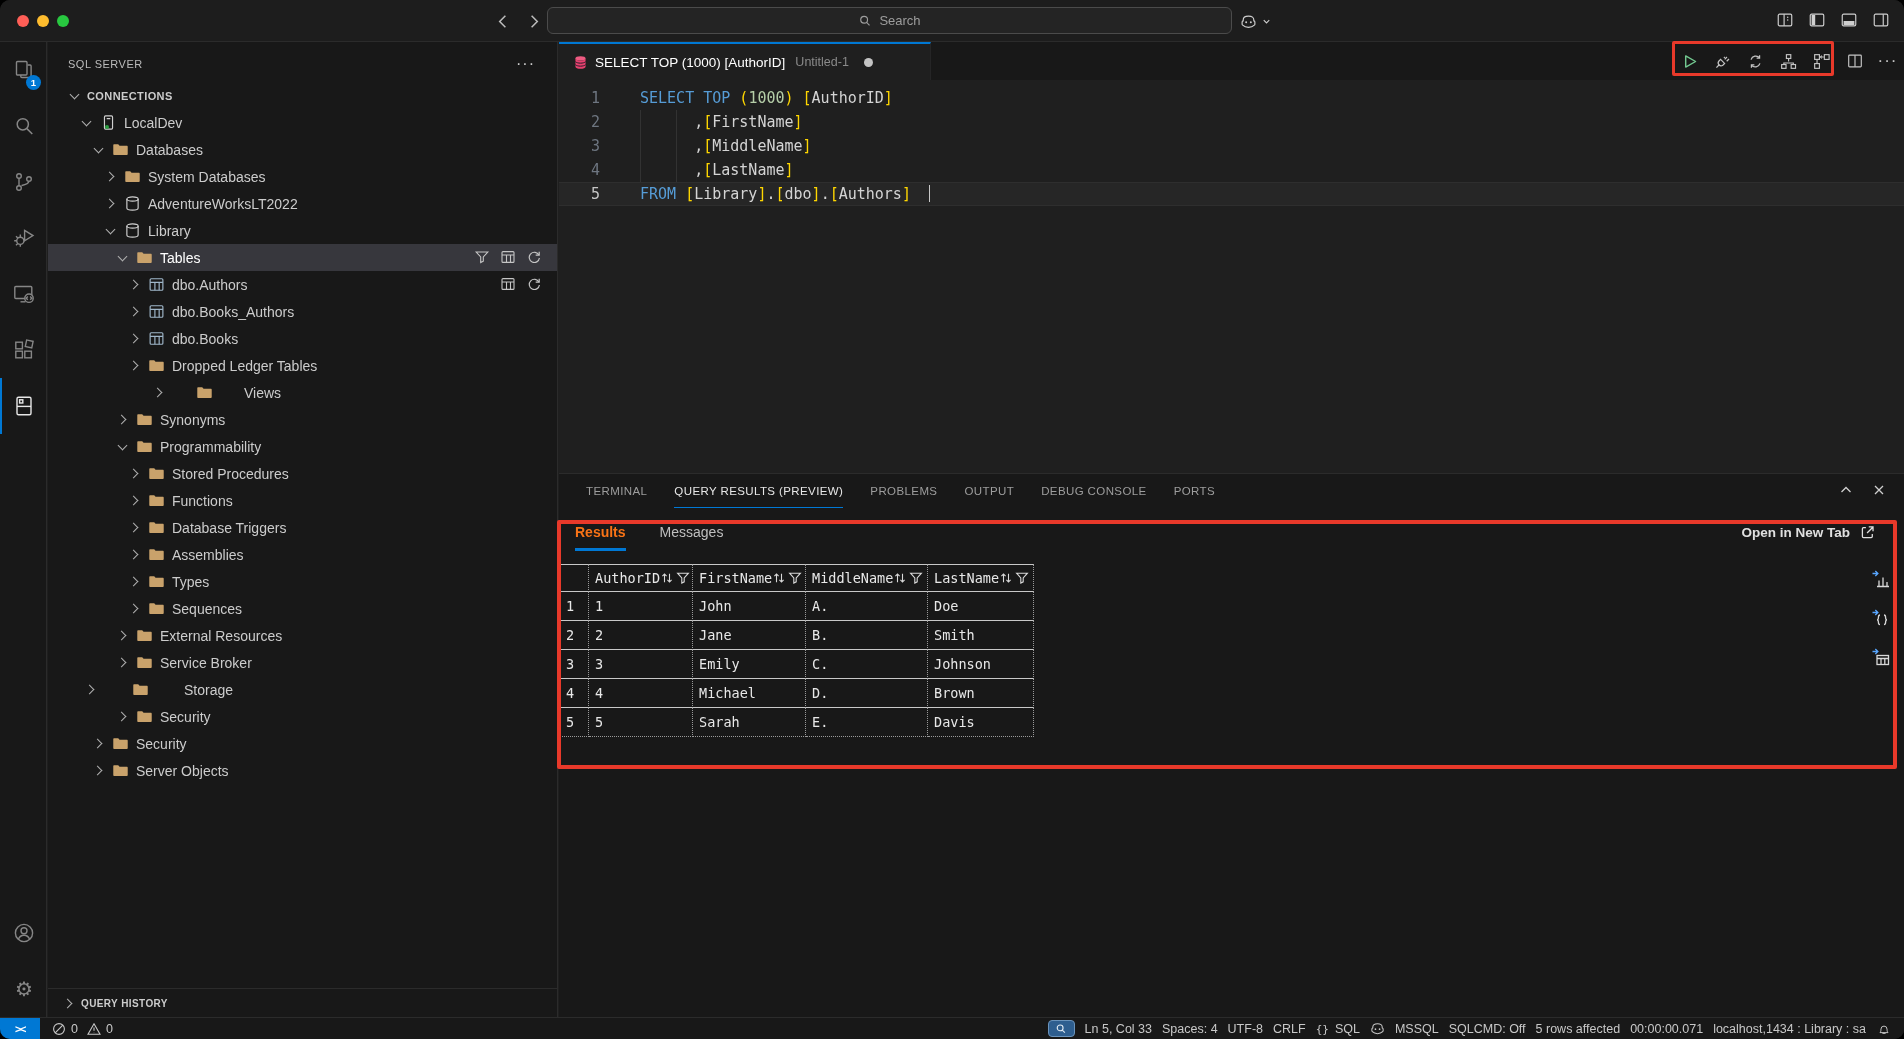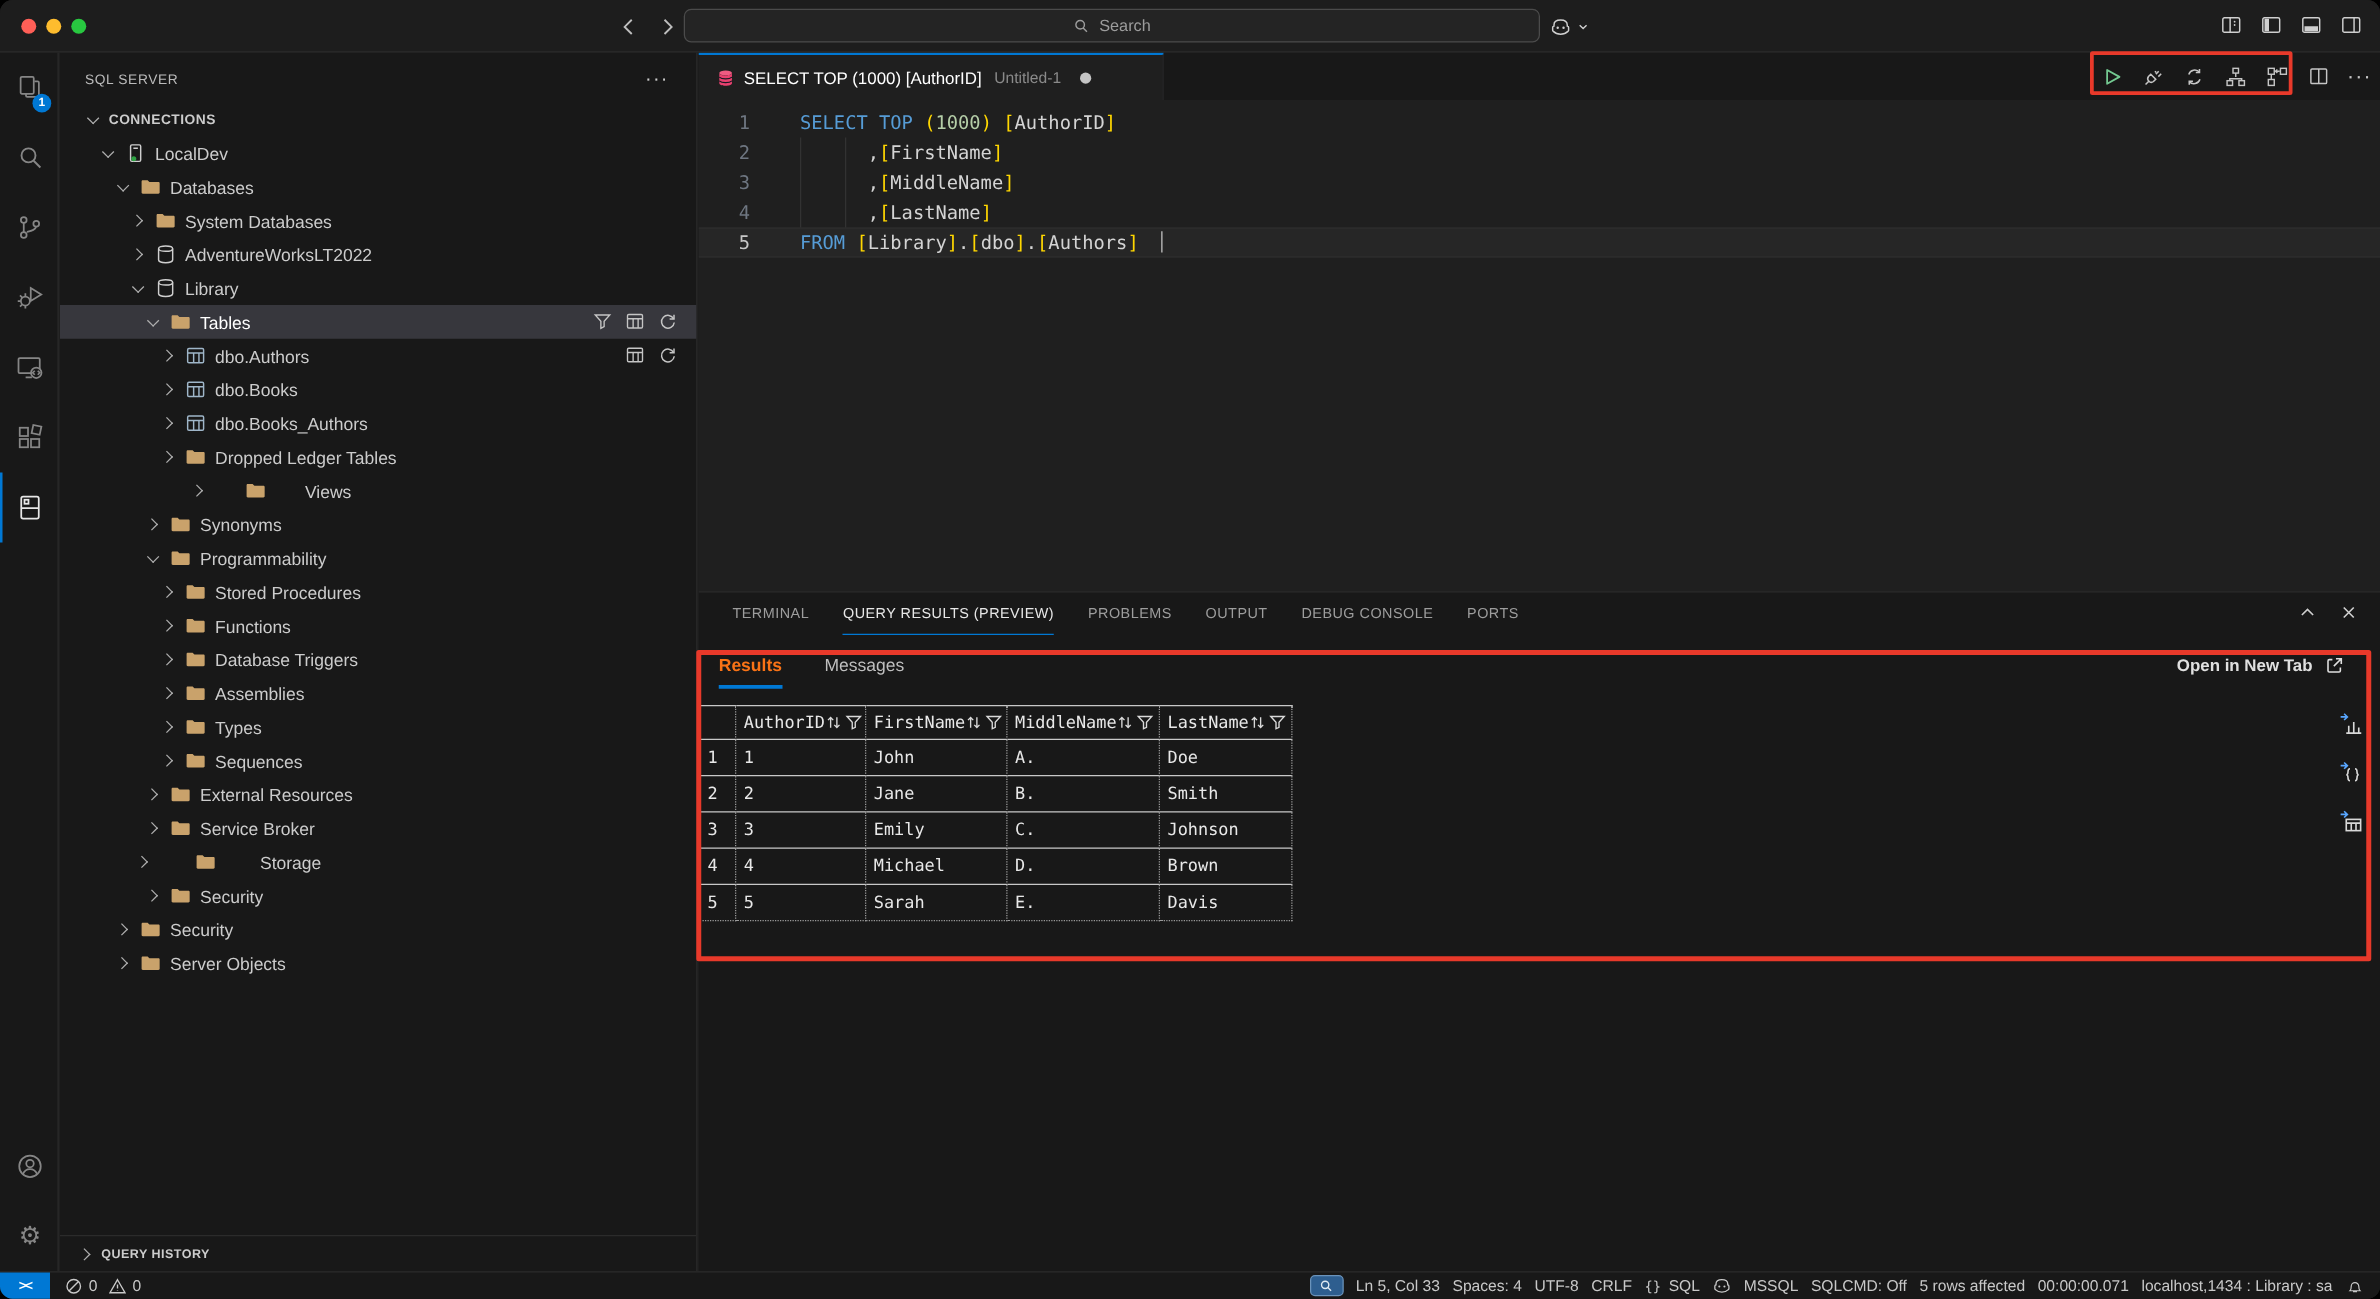--- a/index.html
+++ b/index.html
@@ -372,31 +372,31 @@
           </span>
         </div>
         <div class="trow" style="padding-left: 80px;">
           <span class="chev closed"></span>
           <span class="ic ticon">
             <svg viewBox="0 0 16 16" width="17" height="17" fill="none" stroke="#9fb6c9" stroke-width="1.1">
               <rect x="2" y="2.6" width="12" height="10.8" rx="1"></rect>
               <path d="M2 6h12M6.5 6v7.4M10.5 6v7.4"></path>
             </svg>
           </span>
-          <span class="tlabel">dbo.Books</span>
+          <span class="tlabel">dbo.Books_Authors</span>
         </div>
         <div class="trow" style="padding-left: 80px;">
           <span class="chev closed"></span>
           <span class="ic ticon">
             <svg viewBox="0 0 16 16" width="17" height="17" fill="none" stroke="#9fb6c9" stroke-width="1.1">
               <rect x="2" y="2.6" width="12" height="10.8" rx="1"></rect>
               <path d="M2 6h12M6.5 6v7.4M10.5 6v7.4"></path>
             </svg>
           </span>
-          <span class="tlabel">dbo.Books_Authors</span>
+          <span class="tlabel">dbo.Books</span>
         </div>
         <div class="trow" style="padding-left: 80px;">
           <span class="chev closed"></span>
           <span class="ic ticon">
             <svg viewBox="0 0 16 16" width="17" height="17">
               <path d="M1.2 3.9c0-.5.4-.9.9-.9h3.3c.3 0 .5.1.7.3l1 1.1h6.8c.5 0 .9.4.9.9v6.9c0 .5-.4.9-.9.9H2.1c-.5 0-.9-.4-.9-.9z" fill="#c9a26b"></path>
             </svg>
           </span>
           <span class="tlabel">Dropped Ledger Tables</span>
         </div>
@@ -492,21 +492,21 @@
         </div>
         <div class="trow" style="padding-left: 68px;">
           <span class="chev closed"></span>
           <span class="ic ticon">
             <svg viewBox="0 0 16 16" width="17" height="17">
               <path d="M1.2 3.9c0-.5.4-.9.9-.9h3.3c.3 0 .5.1.7.3l1 1.1h6.8c.5 0 .9.4.9.9v6.9c0 .5-.4.9-.9.9H2.1c-.5 0-.9-.4-.9-.9z" fill="#c9a26b"></path>
             </svg>
           </span>
           <span class="tlabel">Service Broker</span>
         </div>
-        <div class="trow" style="padding-left: 60px; gap: 28px;">
+        <div class="trow" style="padding-left: 36px; gap: 28px;">
           <span class="chev closed"></span>
           <span class="ic ticon">
             <svg viewBox="0 0 16 16" width="17" height="17">
               <path d="M1.2 3.9c0-.5.4-.9.9-.9h3.3c.3 0 .5.1.7.3l1 1.1h6.8c.5 0 .9.4.9.9v6.9c0 .5-.4.9-.9.9H2.1c-.5 0-.9-.4-.9-.9z" fill="#c9a26b"></path>
             </svg>
           </span>
           <span class="tlabel">Storage</span>
         </div>
         <div class="trow" style="padding-left: 68px;">
           <span class="chev closed"></span>

